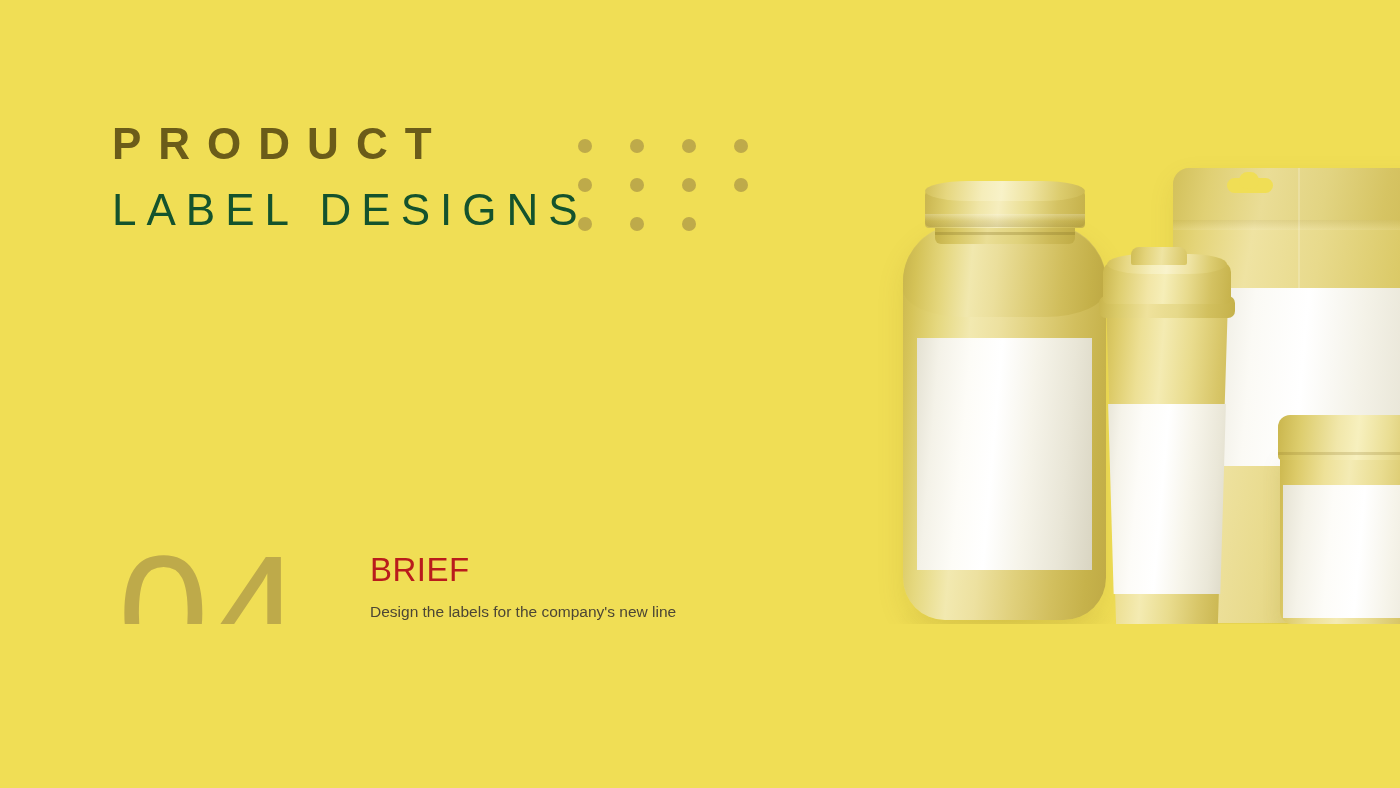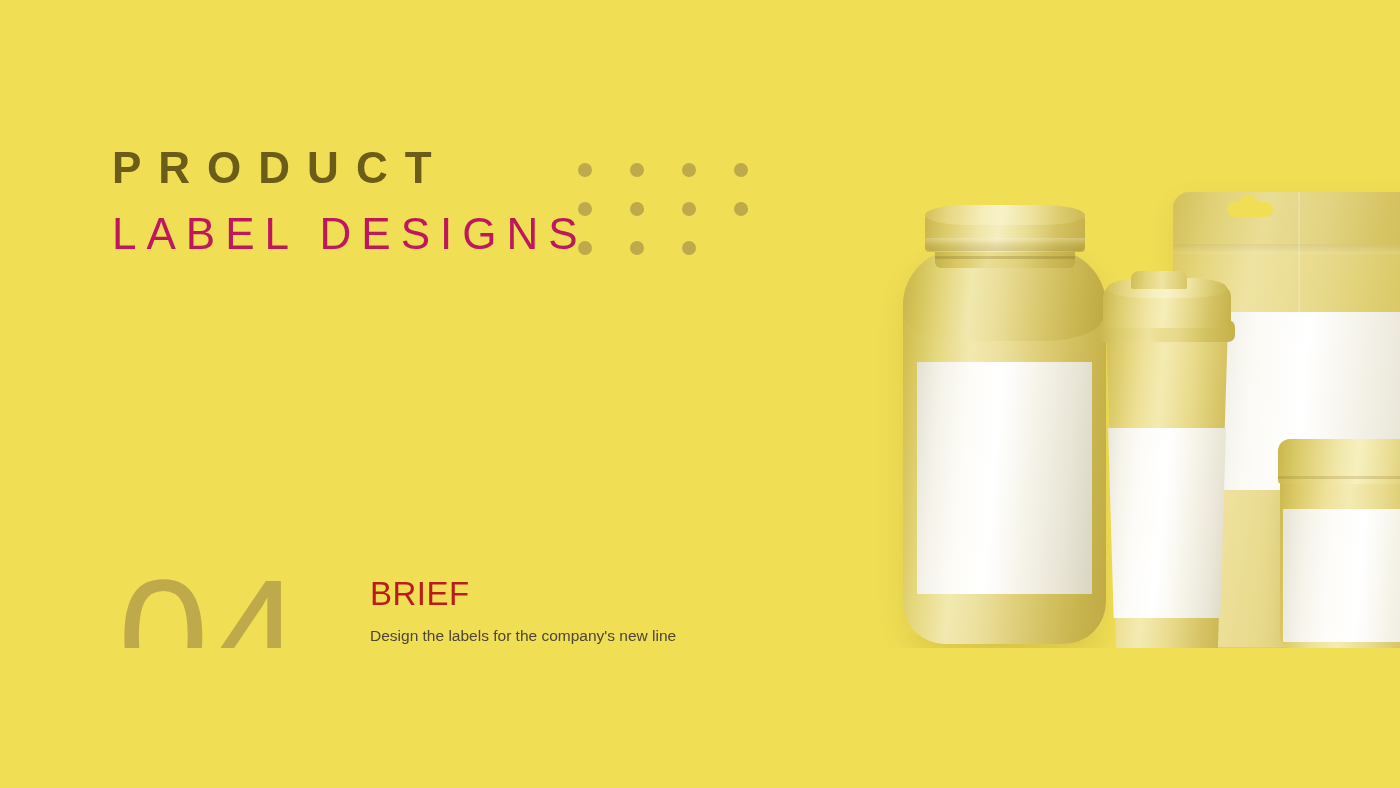--- a/index.html
+++ b/index.html
@@ -12,21 +12,20 @@
     overflow: hidden;
     font-family: "Liberation Sans", sans-serif;
     background: #F0DE55;
   }
   #slide {
     position: relative;
     width: 1400px;
     height: 624px;
     background: #F0DE55;
     overflow: hidden;
-    margin-top: 24px;
   }
 
   
   .title-block {
     position: absolute;
     left: 112px;
     top: 122px;
   }
   .title-line1 {
     font-size: 44px;
@@ -34,21 +33,21 @@
     letter-spacing: 17px;
     color: #6B5C19;
     line-height: 1.0;
     margin: 0;
     white-space: nowrap;
   }
   .title-line2 {
     font-size: 44px;
     font-weight: 300;
     letter-spacing: 10px;
-    color: #be185d;
+    color: #14532d;
     line-height: 1.0;
     margin: 22px 0 0 0;
     white-space: nowrap;
     text-align: right;
   }
 
   
   .dot-grid {
     position: absolute;
     left: 578px;

